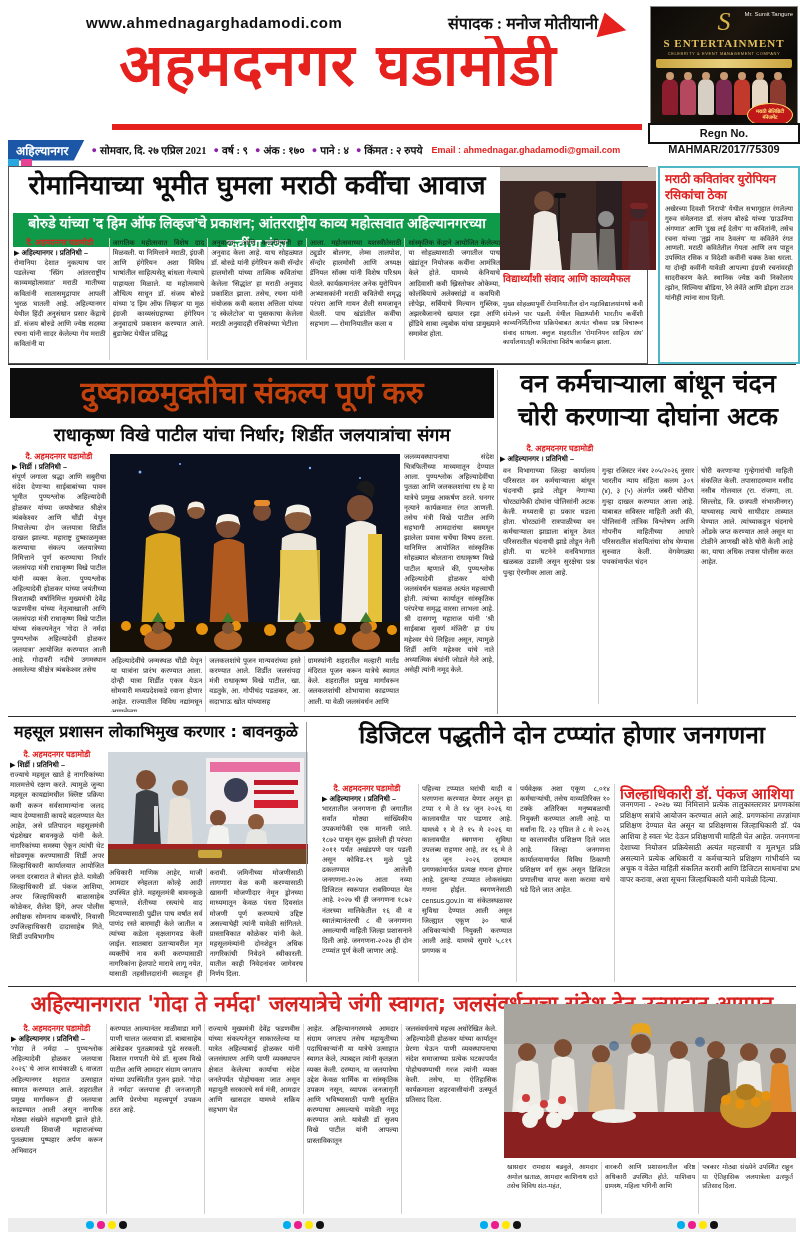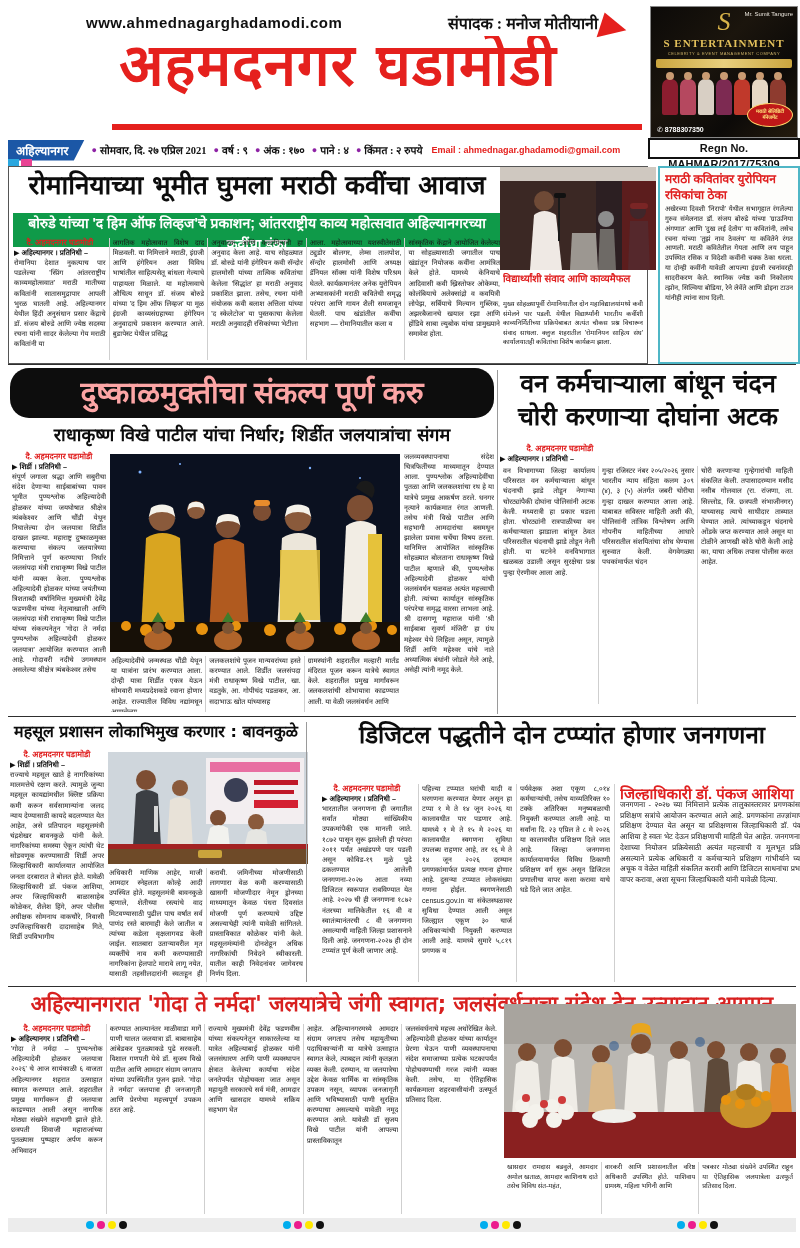--- a/index.html
+++ b/index.html
@@ -49,21 +49,21 @@
   .cols{display:flex;}
   .cols>div{border-right:1px solid #cfcfcf;padding:0 3px;}
   .cols>div:last-child{border-right:none;}
   .vrule{background:#9a9a9a;width:1px;}
   .hrule{background:#2e2e2e;height:1px;}
   .capttl{color:#e02020;font-weight:bold;font-size:10px;line-height:1.25;}
   .captxt{font-size:6.6px;line-height:1.45;text-align:justify;}
   .side-box{border:2px solid #4fb6c6;padding:4px 5px;background:#fdfdfb;}
   .side-hd{color:#e02020;font-weight:bold;font-size:12px;line-height:1.3;}
   .notice-hd{color:#e02020;font-weight:bold;font-size:15px;line-height:1.3;}
-  .blackbox{background:#0d0d0d;color:#fca5a5;font-weight:900;text-align:center;border-radius:19px;}
+  .blackbox{background:#0d0d0d;color:#c2410c;font-weight:900;text-align:center;}
   
   .footer-strip{background:#ececec;display:flex;align-items:center;justify-content:space-around;}
   .dots{display:flex;gap:3px;}
   .dot{width:8px;height:8px;border-radius:50%;}
 </style>
 </head>
 <body>
 
 <div id="page">
 
@@ -84,21 +84,21 @@
       <div class="w-fig" style="background:#b5485f;"></div>
       <div class="w-fig" style="background:#d8cfc4;"></div>
       <div class="w-fig" style="background:#7d2a52;"></div>
       <div class="w-fig" style="background:#c0392b;"></div>
       <div class="w-fig" style="background:#e6d8c4;"></div>
       <div class="w-fig" style="background:#8e3b2f;"></div>
     </div>
     <div class="ad-badge">मराठी सेलिब्रिटी मॅनेजमेंट</div>
     <div class="ad-phone">✆ <span>8788307350</span></div>
   </div>
-  <div class="abs regn" style="left:648px;top:138px;width:148px;height:17px;">Regn No. MAHMAR/2017/75309</div>
+  <div class="abs regn" style="left:648px;top:123px;width:148px;height:17px;">Regn No. MAHMAR/2017/75309</div>
 
   <div class="abs dateline clip" style="left:8px;top:139px;width:636px;height:22px;">
     <span class="city-chip">अहिल्यानगर</span>
     <span class="dl-item">
         <span class="bullet">●</span>
         <span>सोमवार, दि. २७ एप्रिल 2021</span>
       </span>
     <span class="dl-item">
         <span class="bullet">●</span>
         <span>वर्ष : ९</span>

